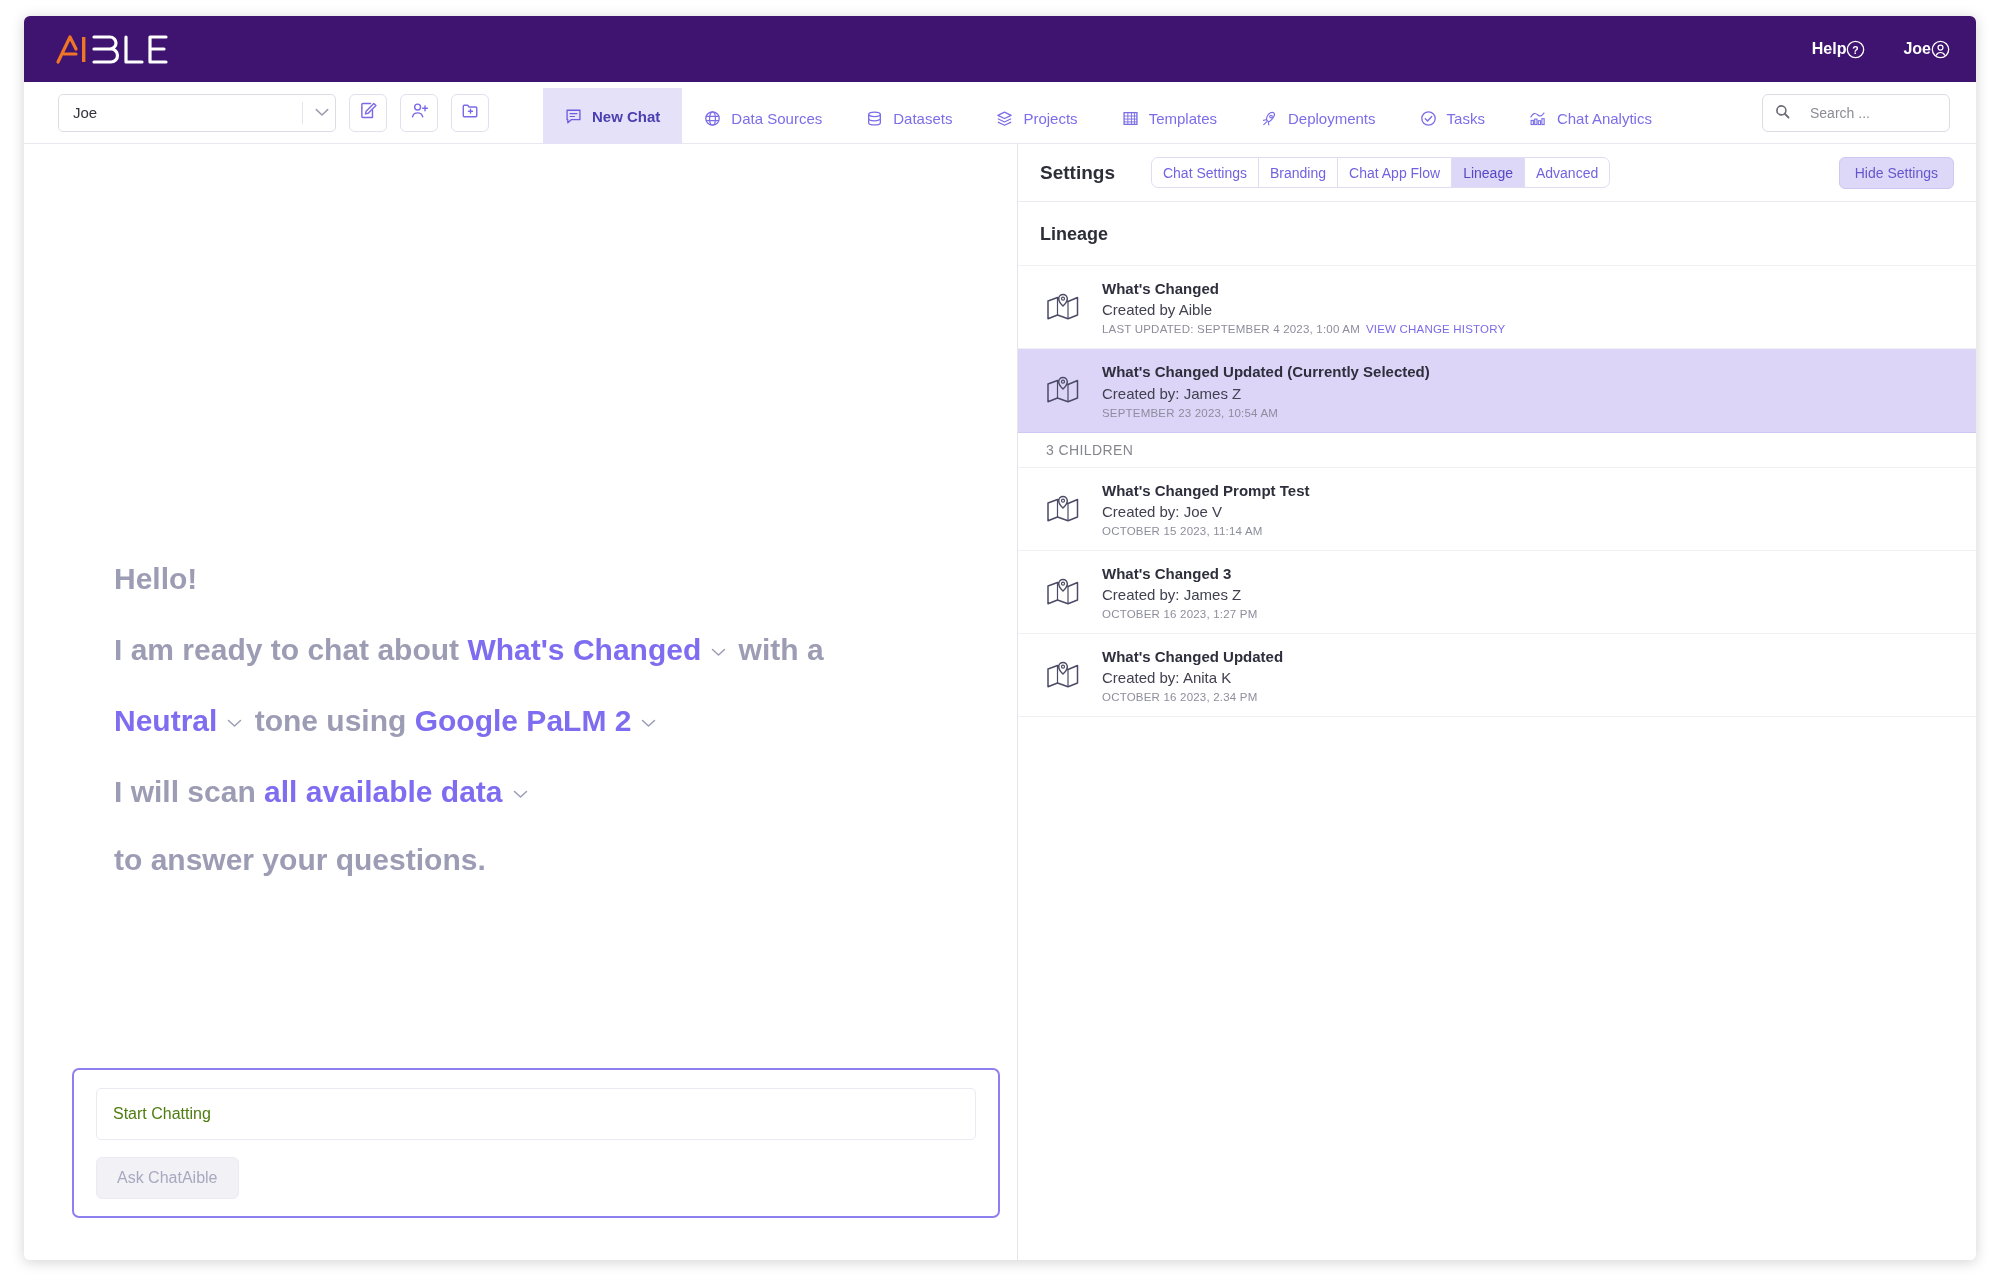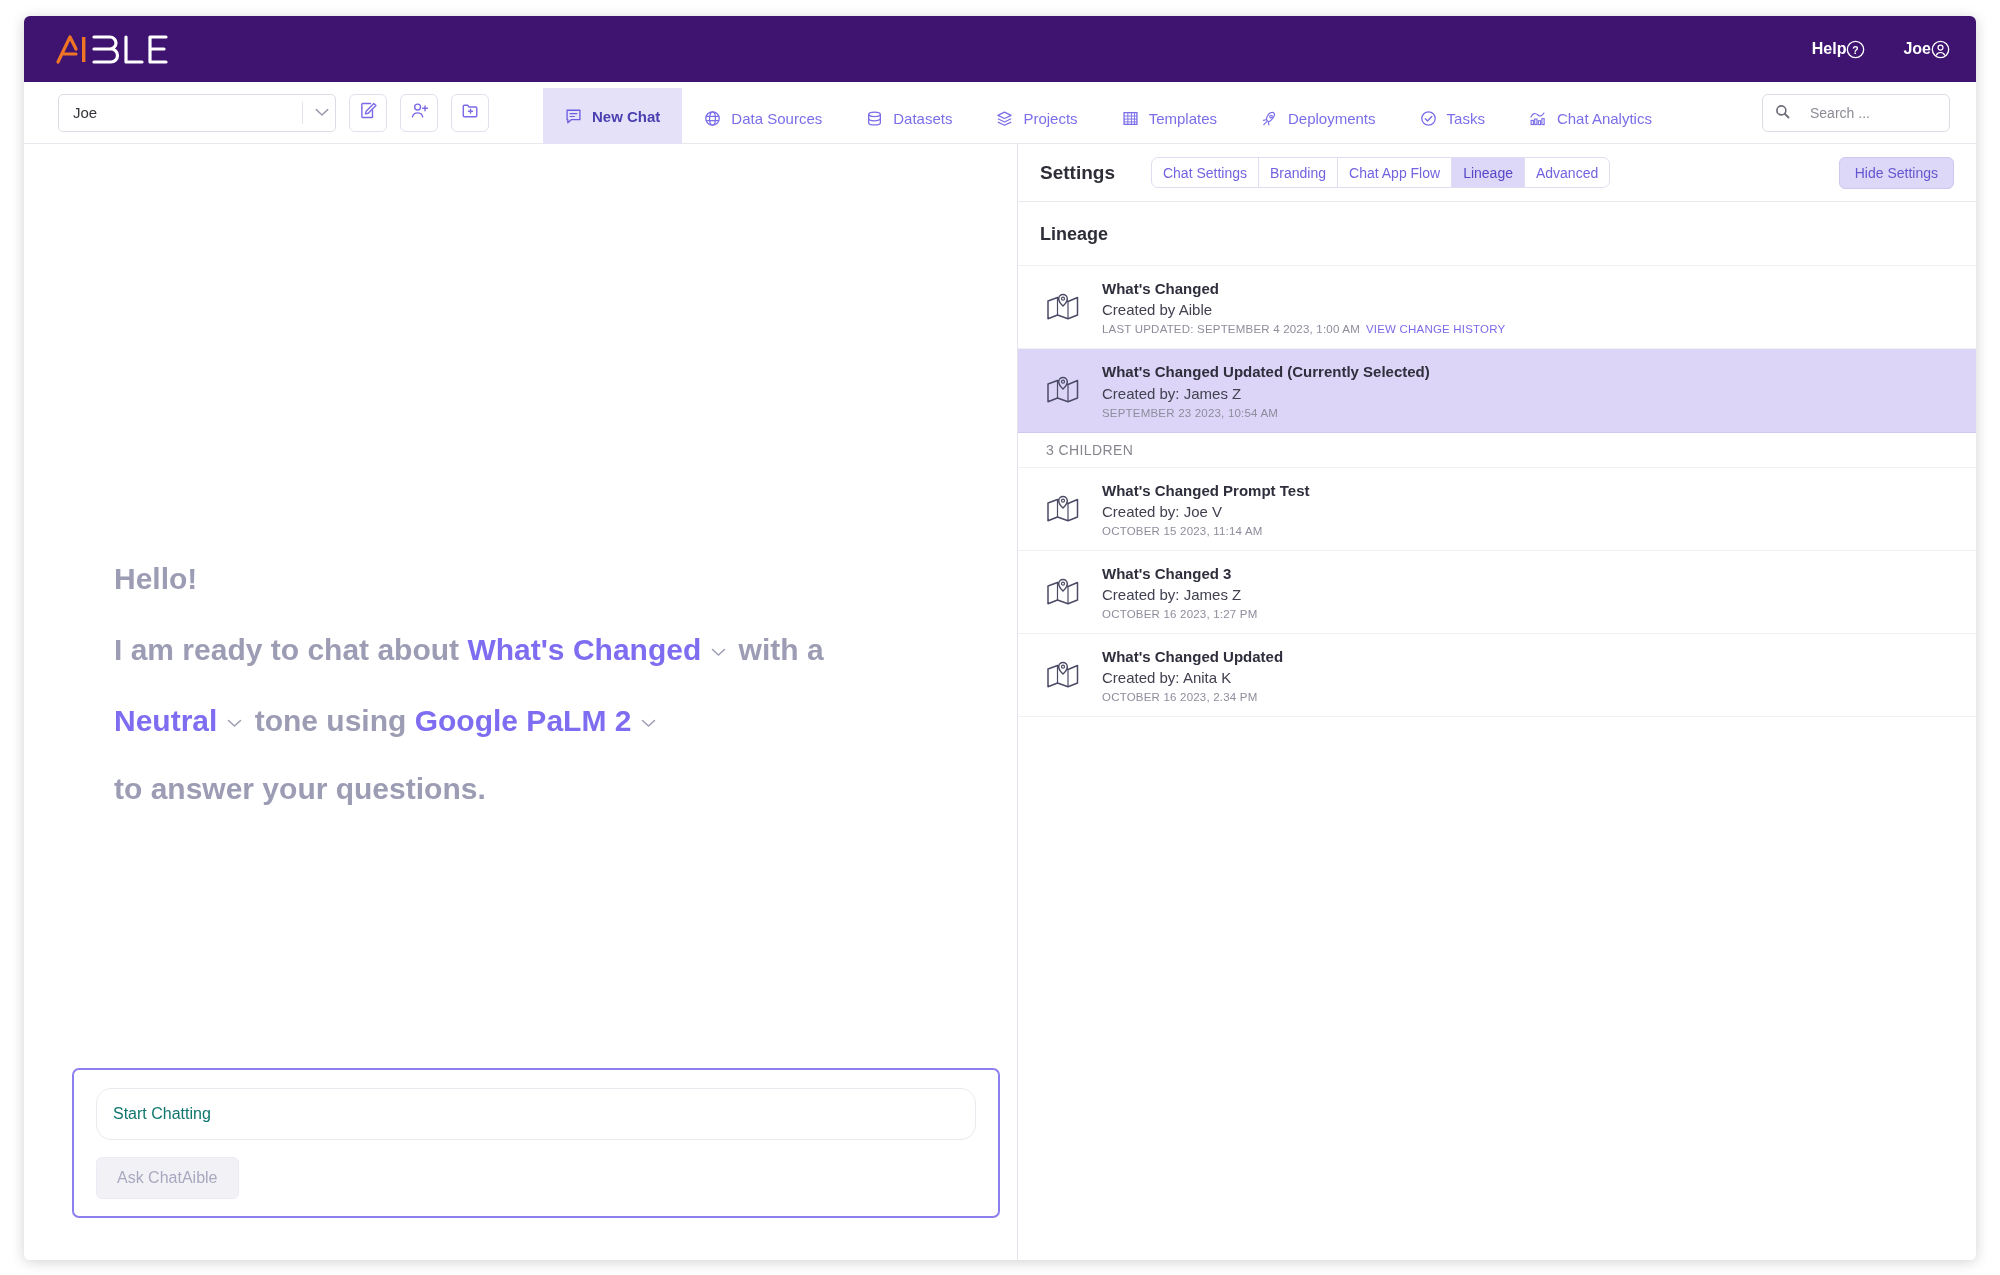--- a/index.html
+++ b/index.html
@@ -109,23 +109,23 @@
   .composer {
     position: absolute;
     left: 48px; bottom: 42px;
     width: 928px; height: 150px;
     border: 2px solid #8e7ff0; border-radius: 7px;
     background: #fff;
     padding: 18px 22px;
   }
   .composer-input {
     width: 100%; height: 52px;
-    border: 1px solid #eaeaf0; border-radius: 15px;
+    border: 1px solid #eaeaf0; border-radius: 5px;
     display: flex; align-items: center; padding: 16px 16px;
-    font-size: 16px; color: #0f766e;
+    font-size: 16px; color: #4d7c0f;
     background: #fff;
   }
   .ask-btn {
     margin-top: 17px;
     height: 42px; padding: 0 20px;
     border: 1px solid #eceaf4; border-radius: 6px;
     background: #f2f2f6;
     color: #a8a8c0; font-size: 16px;
     display: inline-flex; align-items: center;
   }
@@ -359,20 +359,26 @@
                 <path d="M1.5 1.5 L7.5 7 L13.5 1.5" stroke="#9c9cb4" stroke-width="1.5" fill="none" stroke-linecap="round" stroke-linejoin="round"></path>
               </svg></span>
           <span>with a</span>
         </div>
         <div class="ln">
           <span class="pick">Neutral</span><span class="dd-caret"><svg width="15" height="9" viewBox="0 0 15 9">
                 <path d="M1.5 1.5 L7.5 7 L13.5 1.5" stroke="#9c9cb4" stroke-width="1.5" fill="none" stroke-linecap="round" stroke-linejoin="round"></path>
               </svg></span>
           <span>tone using</span>
           <span class="pick">Google PaLM 2</span><span class="dd-caret"><svg width="15" height="9" viewBox="0 0 15 9">
+                <path d="M1.5 1.5 L7.5 7 L13.5 1.5" stroke="#9c9cb4" stroke-width="1.5" fill="none" stroke-linecap="round" stroke-linejoin="round"></path>
+              </svg></span>
+        </div>
+        <div class="ln">
+          <span>I will scan</span>
+          <span class="pick">all available data</span><span class="dd-caret"><svg width="15" height="9" viewBox="0 0 15 9">
                 <path d="M1.5 1.5 L7.5 7 L13.5 1.5" stroke="#9c9cb4" stroke-width="1.5" fill="none" stroke-linecap="round" stroke-linejoin="round"></path>
               </svg></span>
         </div>
         <div class="ln">to answer your questions.</div>
       </div>
 
       <div class="composer">
         <div class="composer-input">
           <span>Start Chatting</span>
         </div>

